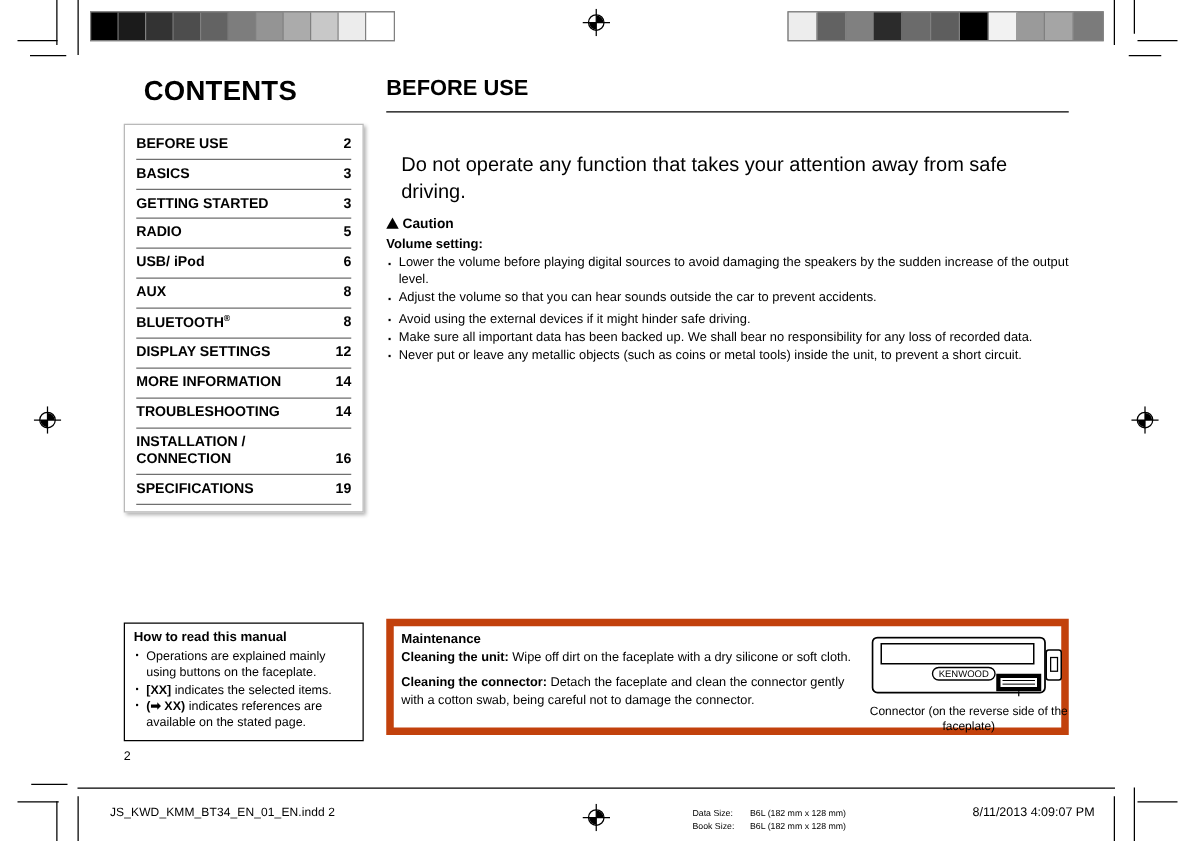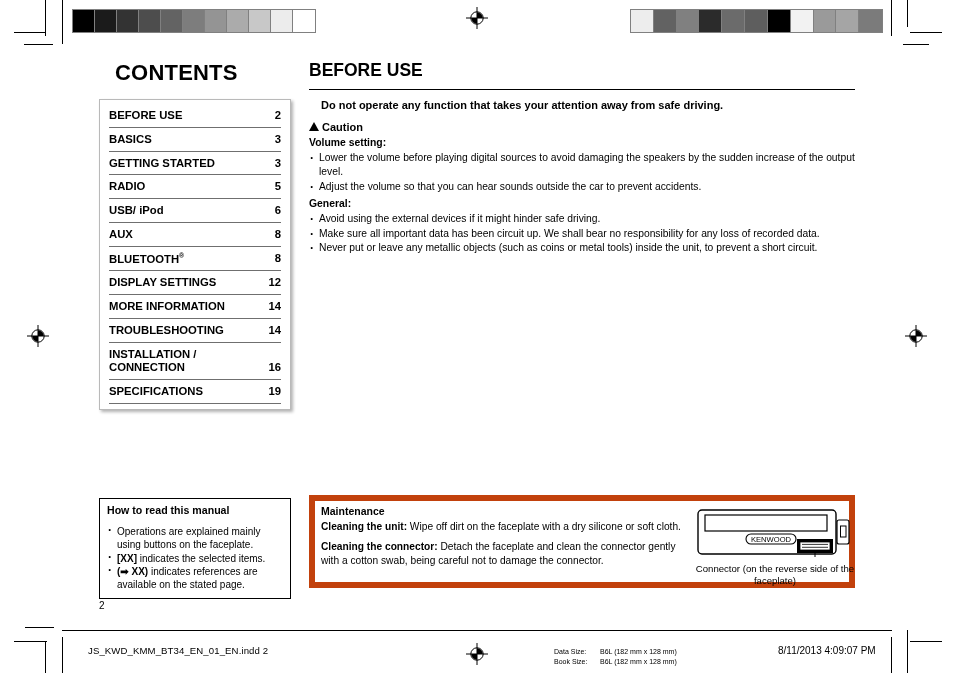--- a/index.html
+++ b/index.html
@@ -111,23 +111,24 @@
     display: inline-block;
     width: 0; height: 0;
     border-left: 5px solid transparent;
     border-right: 5px solid transparent;
     border-bottom: 9px solid #000;
     position: relative;
     top: -1px;
   }
   .bu-sub {
     margin-left: 12px;
-    font-weight: bold;
-    font-size: 11px;
+    font-weight: normal;
+    font-size: 16px;
     margin-bottom: 7px;
+    margin-top: 24px;
   }
   .bu-label {
     font-weight: bold;
     font-size: 10.4px;
     margin: 2px 0 1px 0;
   }
   ul.bu-list {
     list-style: none;
     margin: 0 0 4px 0;
     padding: 0;
@@ -152,21 +153,21 @@
     left: 99px; top: 498px;
     width: 192px;
     border: 1px solid #000;
     background: #fff;
     box-sizing: border-box;
     padding: 5px 7px 7px 7px;
   }
   .howto-title {
     font-weight: bold;
     font-size: 10.6px;
-    margin-bottom: 9px;
+    margin-bottom: 3px;
   }
   ul.howto-list {
     list-style: none;
     margin: 0; padding: 0;
     font-size: 10px;
     line-height: 1.33;
   }
   ul.howto-list li {
     position: relative;
     padding-left: 10px;
@@ -407,24 +408,23 @@
       <span class="tri"></span>
       <span>Caution</span>
     </div>
 
     <div class="bu-label">Volume setting:</div>
     <ul class="bu-list" id="volume-list">
         <li>Lower the volume before playing digital sources to avoid damaging the speakers by the sudden increase of the output level.</li>
         <li>Adjust the volume so that you can hear sounds outside the car to prevent accidents.</li>
       </ul>
 
-    <div class="bu-label">General:</div>
     <ul class="bu-list" id="general-list">
         <li>Avoid using the external devices if it might hinder safe driving.</li>
-        <li>Make sure all important data has been circuit up. We shall bear no responsibility for any loss of recorded data.</li>
+        <li>Make sure all important data has been backed up. We shall bear no responsibility for any loss of recorded data.</li>
         <li>Never put or leave any metallic objects (such as coins or metal tools) inside the unit, to prevent a short circuit.</li>
       </ul>
   </div>
 
   <div class="howto-box">
     <div class="howto-title">How to read this manual</div>
     <ul class="howto-list" id="howto-list">
         <li>Operations are explained mainly using buttons on the faceplate.</li>
         <li><span class="kb">[XX]</span> indicates the selected items.</li>
         <li><span class="kb">(➡ XX)</span> indicates references are available on the stated page.</li>

